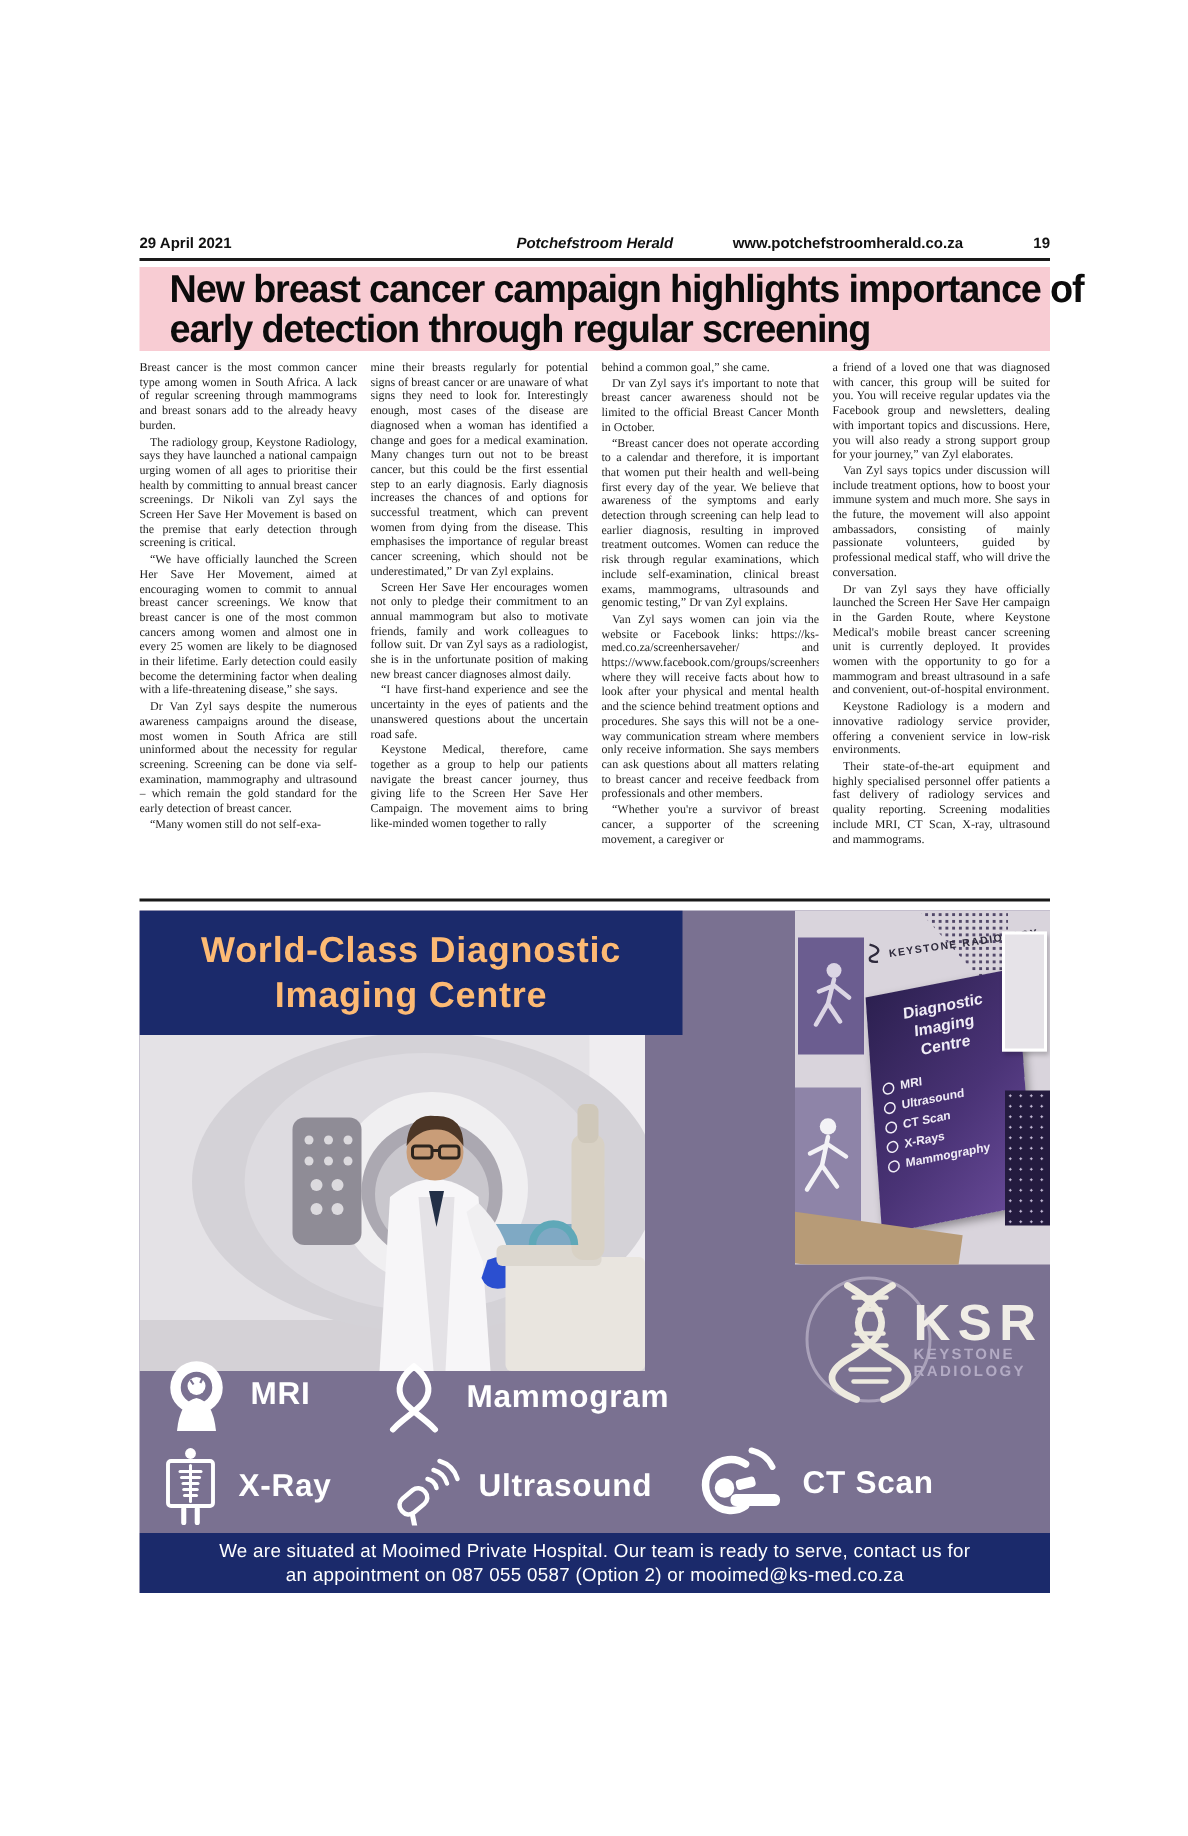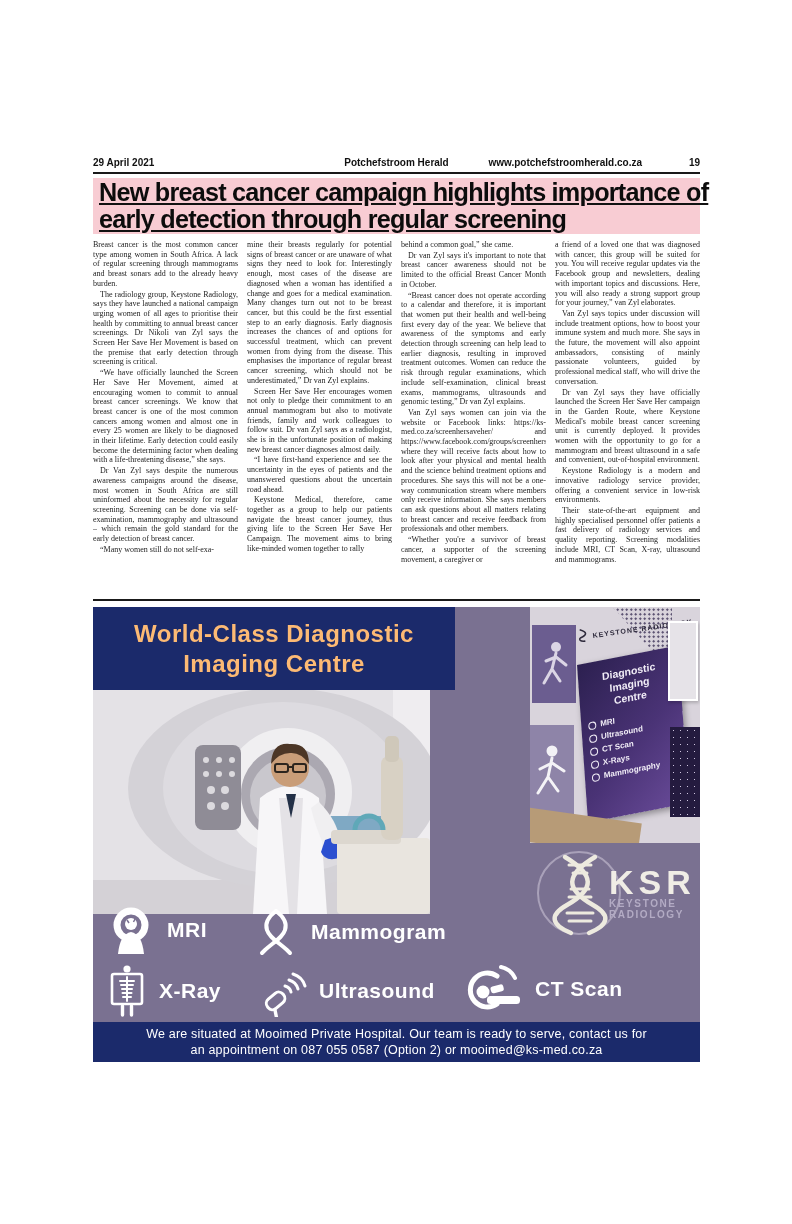--- a/index.html
+++ b/index.html
@@ -1,27 +1,27 @@
 <!DOCTYPE html>
 <html><head>
 <meta charset="utf-8">
 <style>
   html,body{margin:0;padding:0;background:#ffffff;}
   .page{position:relative;width:792px;height:1224px;background:#ffffff;overflow:hidden;
         font-family:"Liberation Sans",sans-serif;color:#111;}
   
   .masthead{position:absolute;left:93px;top:157px;width:607px;height:14px;font-size:10px;font-weight:bold;}
   .masthead .date{position:absolute;left:0;top:0;}
-  .masthead .pub{position:absolute;left:50%;transform:translateX(-50%);top:0;}
+  .masthead .pub{position:absolute;left:50%;transform:translateX(-50%);top:0;font-style:italic;}
   .masthead .site{position:absolute;right:58px;top:0;}
   .masthead .pageno{position:absolute;right:0;top:0;}
   .head-rule{position:absolute;left:93px;top:172px;width:607px;height:2px;background:#1a1a1a;}
   
   .headline{position:absolute;left:93px;top:178px;width:607px;height:56px;background:#f8ccd3;
-            padding:1px 6px;box-sizing:border-box;text-decoration:underline;}
+            padding:1px 20px;box-sizing:border-box;}
   .headline div{font-size:26px;line-height:27px;font-weight:bold;letter-spacing:-0.8px;color:#0c0c0c;
                 transform:scaleX(0.97);transform-origin:left;white-space:nowrap;}
   
   .columns{position:absolute;left:93px;top:240px;width:607px;height:362px;display:flex;gap:9px;overflow:hidden;}
   .col{width:145px;font-family:"Liberation Serif",serif;font-size:8px;line-height:9.7px;
        text-align:justify;color:#1c1c1c;overflow:hidden;}
   .col p{margin:0 0 1px 0;}
   .col p.ind{text-indent:7px;}
   
   .ad-rule{position:absolute;left:93px;top:599px;width:607px;height:2px;background:#1a1a1a;}
@@ -95,21 +95,21 @@
     <div class="col">
       <p>Breast cancer is the most common cancer type among women in South Africa. A lack of regular screening through mammograms and breast sonars add to the already heavy burden.</p>
       <p class="ind">The radiology group, Keystone Radiology, says they have launched a national campaign urging women of all ages to prioritise their health by committing to annual breast cancer screenings. Dr Nikoli van Zyl says the Screen Her Save Her Movement is based on the premise that early detection through screening is critical.</p>
       <p class="ind">“We have officially launched the Screen Her Save Her Movement, aimed at encouraging women to commit to annual breast cancer screenings. We know that breast cancer is one of the most common cancers among women and almost one in every 25 women are likely to be diagnosed in their lifetime. Early detection could easily become the determining factor when dealing with a life-threatening disease,” she says.</p>
       <p class="ind">Dr Van Zyl says despite the numerous awareness campaigns around the disease, most women in South Africa are still uninformed about the necessity for regular screening. Screening can be done via self-examination, mammography and ultrasound – which remain the gold standard for the early detection of breast cancer.</p>
       <p class="ind">“Many women still do not self-exa-</p>
     </div>
     <div class="col">
       <p>mine their breasts regularly for potential signs of breast cancer or are unaware of what signs they need to look for. Interestingly enough, most cases of the disease are diagnosed when a woman has identified a change and goes for a medical examination. Many changes turn out not to be breast cancer, but this could be the first essential step to an early diagnosis. Early diagnosis increases the chances of and options for successful treatment, which can prevent women from dying from the disease. This emphasises the importance of regular breast cancer screening, which should not be underestimated,” Dr van Zyl explains.</p>
       <p class="ind">Screen Her Save Her encourages women not only to pledge their commitment to an annual mammogram but also to motivate friends, family and work colleagues to follow suit. Dr van Zyl says as a radiologist, she is in the unfortunate position of making new breast cancer diagnoses almost daily.</p>
-      <p class="ind">“I have first-hand experience and see the uncertainty in the eyes of patients and the unanswered questions about the uncertain road ahead.</p>
+      <p class="ind">“I have first-hand experience and see the uncertainty in the eyes of patients and the unanswered questions about the uncertain road safe.</p>
       <p class="ind">Keystone Medical, therefore, came together as a group to help our patients navigate the breast cancer journey, thus giving life to the Screen Her Save Her Campaign. The movement aims to bring like-minded women together to rally</p>
     </div>
     <div class="col">
       <p>behind a common goal,” she came.</p>
       <p class="ind">Dr van Zyl says it's important to note that breast cancer awareness should not be limited to the official Breast Cancer Month in October.</p>
       <p class="ind">“Breast cancer does not operate according to a calendar and therefore, it is important that women put their health and well-being first every day of the year. We believe that awareness of the symptoms and early detection through screening can help lead to earlier diagnosis, resulting in improved treatment outcomes. Women can reduce the risk through regular examinations, which include self-examination, clinical breast exams, mammograms, ultrasounds and genomic testing,” Dr van Zyl explains.</p>
       <p class="ind">Van Zyl says women can join via the website or Facebook links: https://ks-med.co.za/screenhersaveher/ and https://www.facebook.com/groups/screenhersaveher, where they will receive facts about how to look after your physical and mental health and the science behind treatment options and procedures. She says this will not be a one-way communication stream where members only receive information. She says members can ask questions about all matters relating to breast cancer and receive feedback from professionals and other members.</p>
       <p class="ind">“Whether you're a survivor of breast cancer, a supporter of the screening movement, a caregiver or</p>
     </div>
     <div class="col">

